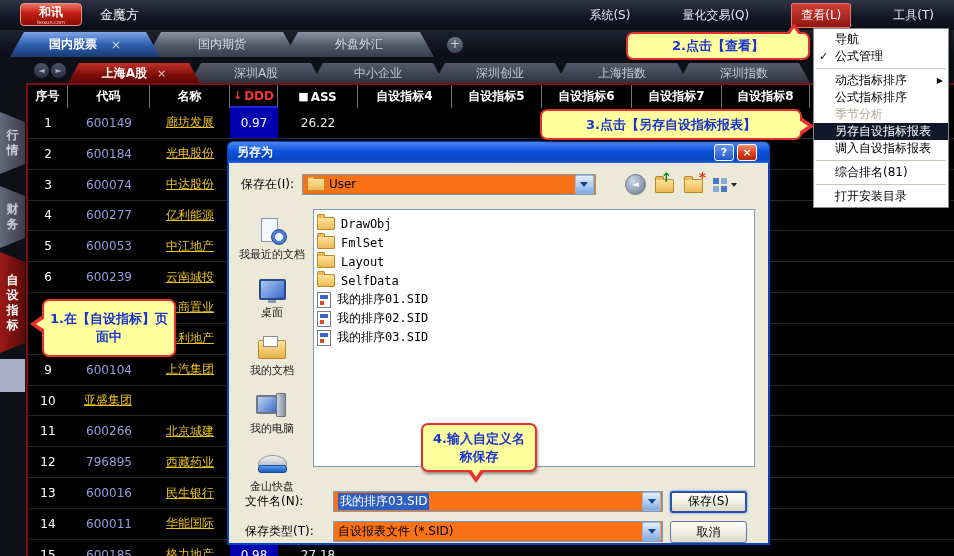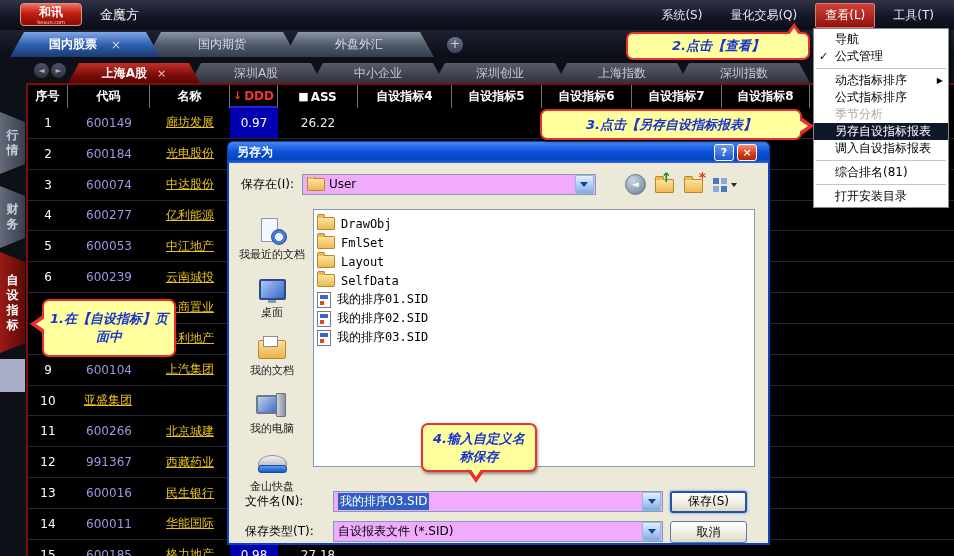--- a/index.html
+++ b/index.html
@@ -8,21 +8,21 @@
 
   
   #titlebar{position:absolute;left:0;top:0;width:954px;height:30px;
             background:linear-gradient(#303446,#141726 55%,#0a0c16);border-bottom:1px solid #000;}
   #logo{position:absolute;left:20px;top:3px;width:62px;height:23px;border-radius:4px;
         background:linear-gradient(#f07060,#c01c10 45%,#8a0d06);border:1px solid #e09488;
         color:#fff;text-align:center;line-height:10px;padding-top:2px;box-sizing:border-box;}
   #logo .l1{font-size:12px;font-weight:bold;display:block;line-height:13px;}
   #logo .l2{font-size:5px;display:block;line-height:6px;color:#ffd8d0;}
   #appname{position:absolute;left:100px;top:0;height:30px;line-height:30px;color:#f0f0f4;font-size:13px;}
-  #titlebar-menus{position:absolute;right:10px;top:0;height:30px;display:flex;align-items:center;gap:8px;}
+  #titlebar-menus{position:absolute;right:10px;top:0;height:30px;display:flex;align-items:center;gap:32px;}
   .tmenu{color:#e4e6ee;font-size:12px;padding:3px 9px;border:1px solid transparent;border-radius:2px;}
   .tmenu-active{background:linear-gradient(#d04038,#901410);border-color:#e07a70;color:#fff;}
 
   
   #maintabs{position:absolute;left:0;top:30px;width:954px;height:27px;
             background:linear-gradient(#1e2230,#0a0d16);display:flex;align-items:flex-end;padding-left:10px;box-sizing:border-box;}
   .mtab{height:25px;width:150px;margin-right:-13px;display:flex;align-items:center;justify-content:center;gap:14px;
         font-size:12px;color:#d8dde8;background:linear-gradient(#8b94a4,#4e5766 55%,#353e4c);
         clip-path:polygon(14px 0,calc(100% - 14px) 0,100% 100%,0 100%);position:relative;}
   .mtab-active{background:linear-gradient(#7fa7e8,#3060b0 50%,#1a3a72);color:#fff;font-weight:bold;z-index:2;}
@@ -87,21 +87,21 @@
                 background:linear-gradient(#4a86f4,#0c52da 45%,#0845c0 85%,#2a6ae8);color:#fff;font-weight:bold;}
   #dlg-title{flex:1;font-size:12px;}
   .dlg-btn{width:20px;height:17px;margin-left:3px;border:1px solid #fff;border-radius:3px;color:#fff;
            font-weight:bold;font-size:11px;line-height:15px;text-align:center;box-sizing:border-box;}
   .dlg-help{background:linear-gradient(#6a98f4,#2058c8);}
   .dlg-close{background:linear-gradient(#f49070,#dc3c18 55%,#aa2a0e);}
   #dlg-body{height:382px;background:#ece9d8;border:2px solid #0845b8;border-top:none;box-sizing:border-box;position:relative;}
 
   .savein-row{position:absolute;left:12px;top:10px;height:22px;display:flex;align-items:center;}
   .dlg-label{color:#000;}
-  .combo{height:21px;background:#f0abfc;border:1px solid #7f9db9;display:flex;align-items:center;box-sizing:border-box;}
+  .combo{height:21px;background:#f97316;border:1px solid #7f9db9;display:flex;align-items:center;box-sizing:border-box;}
   .combo-text{flex:1;padding:0 4px;display:flex;align-items:center;gap:4px;white-space:nowrap;overflow:hidden;color:#000;}
   .combo-arrow{width:17px;height:17px;margin:1px;border:1px solid #9ab8dc;border-radius:2px;flex:0 0 auto;
                background:linear-gradient(#e4effc,#aac9f2 60%,#82aade);display:flex;align-items:center;justify-content:center;}
   .combo-arrow::after{content:"";border-left:4px solid transparent;border-right:4px solid transparent;border-top:5px solid #16448c;}
   #savein-combo{width:294px;margin-left:8px;}
   #dlg-toolbar{position:absolute;left:396px;top:10px;height:22px;display:flex;align-items:center;gap:9px;}
   .tb-back{width:21px;height:21px;border-radius:50%;color:#fff;font-size:9px;display:flex;align-items:center;justify-content:center;
            background:radial-gradient(circle at 35% 30%,#cdd8e6,#8494a8 70%,#6a7a90);border:1px solid #68788c;box-sizing:border-box;}
   .fold{width:17px;height:12px;background:linear-gradient(#fde29a,#edb955);border:1px solid #b8892a;border-radius:1px;position:relative;}
   .fold::before{content:"";position:absolute;left:-1px;top:-4px;width:7px;height:3px;background:#edb955;
@@ -156,21 +156,21 @@
   .frow .combo{width:330px;}
   .sel-text{background:#2f5fc0;color:#fff;padding:0 2px;}
   .xp-btn{position:absolute;width:77px;height:22px;border:1px solid #5a7ab0;border-radius:3px;color:#000;
           background:linear-gradient(#fefefe,#f2f1e6 45%,#ddd9c8);font-size:12px;text-align:center;line-height:20px;box-sizing:border-box;}
   #save-btn{left:441px;top:328px;border:2px solid #2a50a0;box-shadow:0 0 2px 1px #9ec0f2;line-height:17px;}
   #cancel-btn{left:441px;top:358px;}
 
   
   .callout{position:absolute;background:#ffff9e;border:2px solid #e83030;border-radius:7px;color:#1a35cc;
            font-weight:bold;font-size:13px;display:flex;align-items:center;justify-content:center;text-align:center;
-           z-index:60;box-shadow:1px 2px 3px rgba(0,0,0,.4);padding:2px 5px;box-sizing:border-box;line-height:18px;font-style:italic;}
+           z-index:60;box-shadow:1px 2px 3px rgba(0,0,0,.4);padding:2px 5px;box-sizing:border-box;line-height:18px;}
   #callout1{left:42px;top:299px;width:134px;height:58px;}
   #callout2{left:626px;top:32px;width:184px;height:28px;}
   #callout3{left:540px;top:109px;width:262px;height:31px;}
   #callout4{left:421px;top:423px;width:116px;height:49px;}
   .ptr{position:absolute;width:0;height:0;}
   #callout1 .ptr-out{left:-14px;top:13px;border-top:10px solid transparent;border-bottom:10px solid transparent;border-right:14px solid #e83030;}
   #callout1 .ptr-in{left:-8px;top:17px;border-top:6px solid transparent;border-bottom:6px solid transparent;border-right:9px solid #ffff9e;}
   #callout2 .ptr-out{right:6px;top:-11px;border-left:8px solid transparent;border-right:8px solid transparent;border-bottom:11px solid #e83030;}
   #callout2 .ptr-in{right:9px;top:-6px;border-left:5px solid transparent;border-right:5px solid transparent;border-bottom:7px solid #ffff9e;}
   #callout3 .ptr-out{right:-14px;top:5px;border-top:10px solid transparent;border-bottom:10px solid transparent;border-left:14px solid #e83030;}
@@ -419,21 +419,21 @@
       <div class="cell c-ass" style="width: 80px;"></div>
       <div class="cell" style="width: 94px;"></div>
       <div class="cell" style="width: 90px;"></div>
       <div class="cell" style="width: 90px;"></div>
       <div class="cell" style="width: 90px;"></div>
       <div class="cell" style="width: 88px;"></div>
       <div class="cell" style="width: 144px;"></div>
     </div>
     <div class="trow">
       <div class="cell c-no" style="width: 40px;">12</div>
-      <div class="cell c-code" style="width: 82px;">991367</div>
+      <div class="cell c-code" style="width: 82px;">796895</div>
       <div class="cell c-name" style="width: 80px;">西藏药业</div>
       <div class="cell c-ddd" style="width: 48px;"></div>
       <div class="cell c-ass" style="width: 80px;"></div>
       <div class="cell" style="width: 94px;"></div>
       <div class="cell" style="width: 90px;"></div>
       <div class="cell" style="width: 90px;"></div>
       <div class="cell" style="width: 90px;"></div>
       <div class="cell" style="width: 88px;"></div>
       <div class="cell" style="width: 144px;"></div>
     </div>

